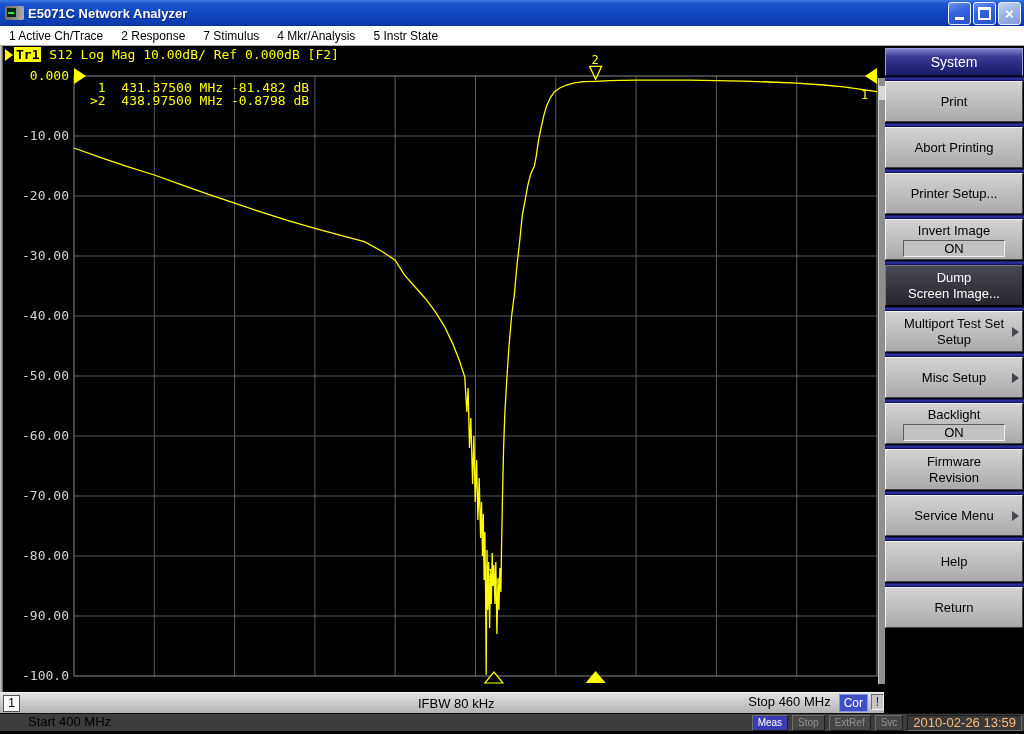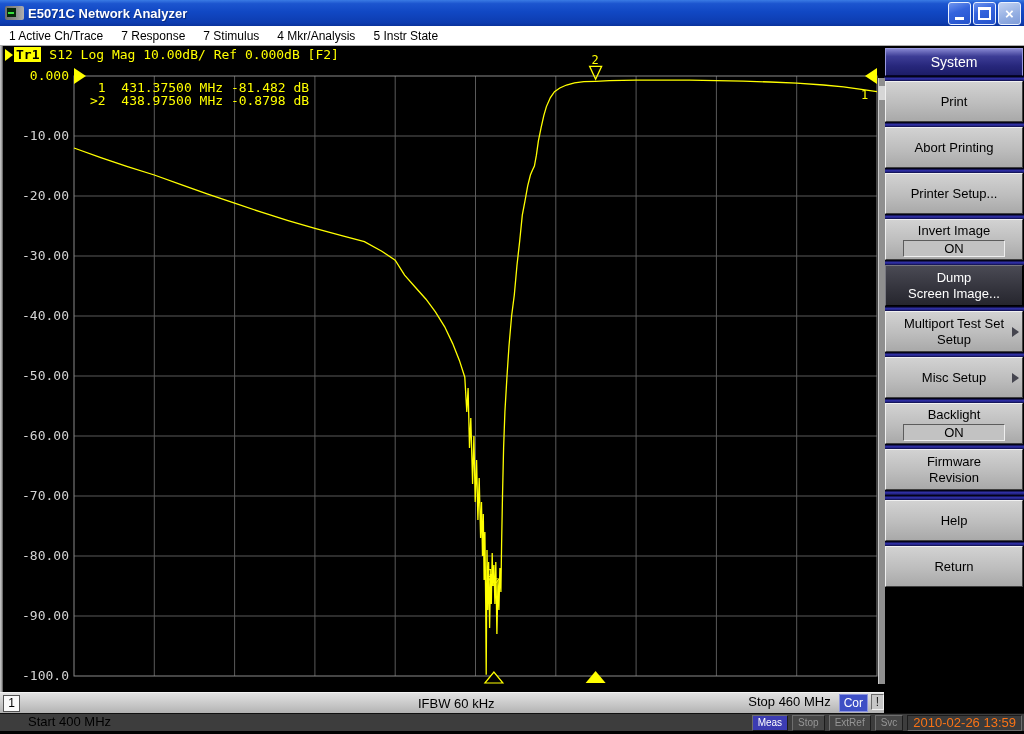--- a/index.html
+++ b/index.html
@@ -77,21 +77,21 @@
     border-bottom:1px solid #efefef;border-right:1px solid #efefef;}
 
   
   .statusbar{height:18px;background:#3d3d3d;border-top:1px solid #101010;box-sizing:border-box;
     display:flex;align-items:center;justify-content:flex-end;padding-right:2px;}
   .sbox{height:16px;box-sizing:border-box;padding:0 5px;margin-left:4px;font-size:10px;
     display:flex;align-items:center;color:#959595;background:#464646;
     border-top:1px solid #6e6e6e;border-left:1px solid #6e6e6e;
     border-bottom:1px solid #1c1c1c;border-right:1px solid #1c1c1c;}
   .sbox.active{background:#3c3cb2;color:#fff;}
-  .sbox.time{background:#3a3a3a;color:#f97316;font-size:13px;
+  .sbox.time{background:#3a3a3a;color:#fdba74;font-size:13px;
     border-top-color:#1c1c1c;border-left-color:#1c1c1c;
     border-bottom-color:#6e6e6e;border-right-color:#6e6e6e;}
   .bottomstrip{height:3px;background:#000;}
 </style>
 </head>
 <body>
 
 <div class="titlebar">
   <div class="app-icon"></div>
   <div class="title-text">E5071C Network Analyzer</div>
@@ -101,21 +101,21 @@
   <div class="wbtn">
       <div class="g-rest"></div>
     </div>
   <div class="wbtn close">
       <div class="g-close">×</div>
     </div>
 </div>
 
 <div class="menubar" id="menubar">
     <div class="menu-item">1 Active Ch/Trace</div>
-    <div class="menu-item">7 Response</div>
+    <div class="menu-item">2 Response</div>
     <div class="menu-item">7 Stimulus</div>
     <div class="menu-item">4 Mkr/Analysis</div>
     <div class="menu-item">5 Instr State</div>
   </div>
 
 <div class="main">
   <div class="frame-left"></div>
   <svg id="plot" width="884" height="646" viewBox="0 0 884 646">
       <line x1="154.3" y1="30" x2="154.3" y2="630" stroke="#5a5a5a" stroke-width="1"></line>
       <line x1="234.6" y1="30" x2="234.6" y2="630" stroke="#5a5a5a" stroke-width="1"></line>
@@ -208,37 +208,41 @@
         <div class="skey">
           <div>Backlight</div>
           <div class="val">ON</div>
         </div>
         <div class="sep"></div>
         <div class="skey">
           <div>Firmware</div>
           <div>Revision</div>
         </div>
         <div class="sep"></div>
+        <div class="skey">
+          <div>Service Menu</div>
+          <span class="arrow"></span>
+        </div>
         <div class="sep"></div>
         <div class="skey">
           <div>Help</div>
         </div>
         <div class="sep"></div>
         <div class="skey">
           <div>Return</div>
         </div>
       </div>
   </div>
 </div>
 
 <div class="channelrow">
   <div class="channelbar">
     <div class="ch-num">1</div>
     <div class="ch-start">Start 400 MHz</div>
-    <div class="ch-ifbw">IFBW 60 kHz</div>
+    <div class="ch-ifbw">IFBW 80 kHz</div>
     <div class="ch-right">
       <div>Stop 460 MHz</div>
       <div class="cor-box">Cor</div>
       <div class="alert-box">!</div>
     </div>
   </div>
 </div>
 
 <div class="statusbar">
   <div class="sbox active">Meas</div>

